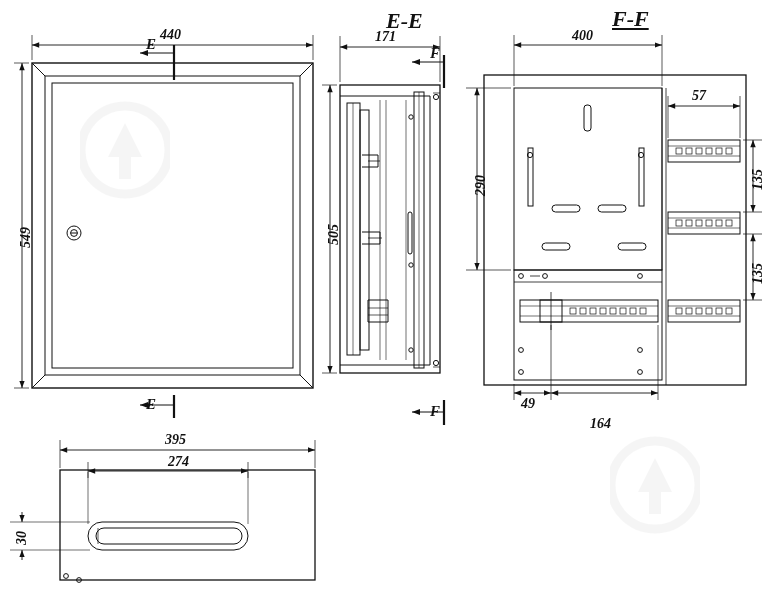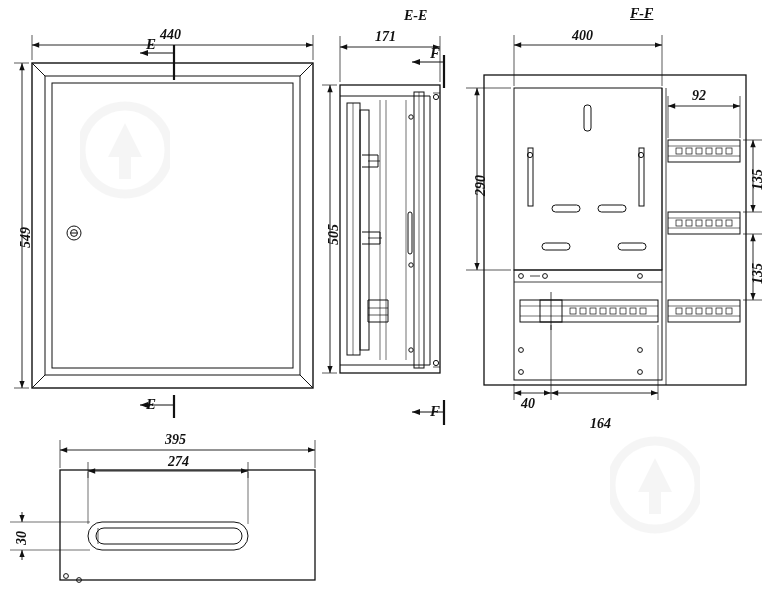--- a/index.html
+++ b/index.html
@@ -3,21 +3,21 @@
 <meta charset="utf-8">
 <style>
   html,body{margin:0;padding:0;background:#ffffff;}
   body{width:766px;height:604px;position:relative;overflow:hidden;
        font-family:"Liberation Serif",serif;color:#1a1a1a;}
   .stage{position:absolute;left:0;top:0;width:766px;height:604px;}
   svg{position:absolute;left:0;top:0;width:766px;height:604px;}
   .lbl{position:absolute;font-family:"Liberation Serif",serif;font-weight:bold;
        font-style:italic;color:#111;white-space:nowrap;}
   .dim{font-size:14px;}
-  .view-title{font-size:14px;margin-left:18px;}
+  .view-title{font-size:22px;}
   .mark{font-size:15px;}
   .rot{transform-origin:0 0;}
   .wm{position:absolute;opacity:0.085;}
 </style>
 </head>
 <body>
 
 <div class="stage">
 
   <svg class="wm" style="left:80px;top:95px;width:90px;height:110px;" viewBox="0 0 90 110">
@@ -265,24 +265,24 @@
   <div class="lbl dim rot" style="left:18px;top:248px;transform:rotate(-90deg);">549</div>
   <div class="lbl mark" style="left:146px;top:36px;">E</div>
   <div class="lbl mark" style="left:146px;top:396px;">E</div>
 
   <div class="lbl dim" style="left:375px;top:29px;text-align:center;">171</div>
   <div class="lbl dim rot" style="left:326px;top:245px;transform:rotate(-90deg);">505</div>
   <div class="lbl mark" style="left:430px;top:45px;">F</div>
   <div class="lbl mark" style="left:430px;top:403px;">F</div>
 
   <div class="lbl dim" style="left:572px;top:28px;">400</div>
-  <div class="lbl dim" style="left:692px;top:88px;">92</div>
+  <div class="lbl dim" style="left:692px;top:88px;">57</div>
   <div class="lbl dim rot" style="left:473px;top:196px;transform:rotate(-90deg);">290</div>
   <div class="lbl dim rot" style="left:750px;top:190px;transform:rotate(-90deg);">135</div>
   <div class="lbl dim rot" style="left:750px;top:284px;transform:rotate(-90deg);">135</div>
-  <div class="lbl dim" style="left:521px;top:396px;">40</div>
+  <div class="lbl dim" style="left:521px;top:396px;">49</div>
   <div class="lbl dim" style="left:590px;top:396px;margin-top:20px;">164</div>
 
   <div class="lbl dim" style="left:165px;top:432px;">395</div>
   <div class="lbl dim" style="left:168px;top:454px;">274</div>
   <div class="lbl dim rot" style="left:14px;top:545px;transform:rotate(-90deg);">30</div>
 
 </div>
 
 </body></html>

